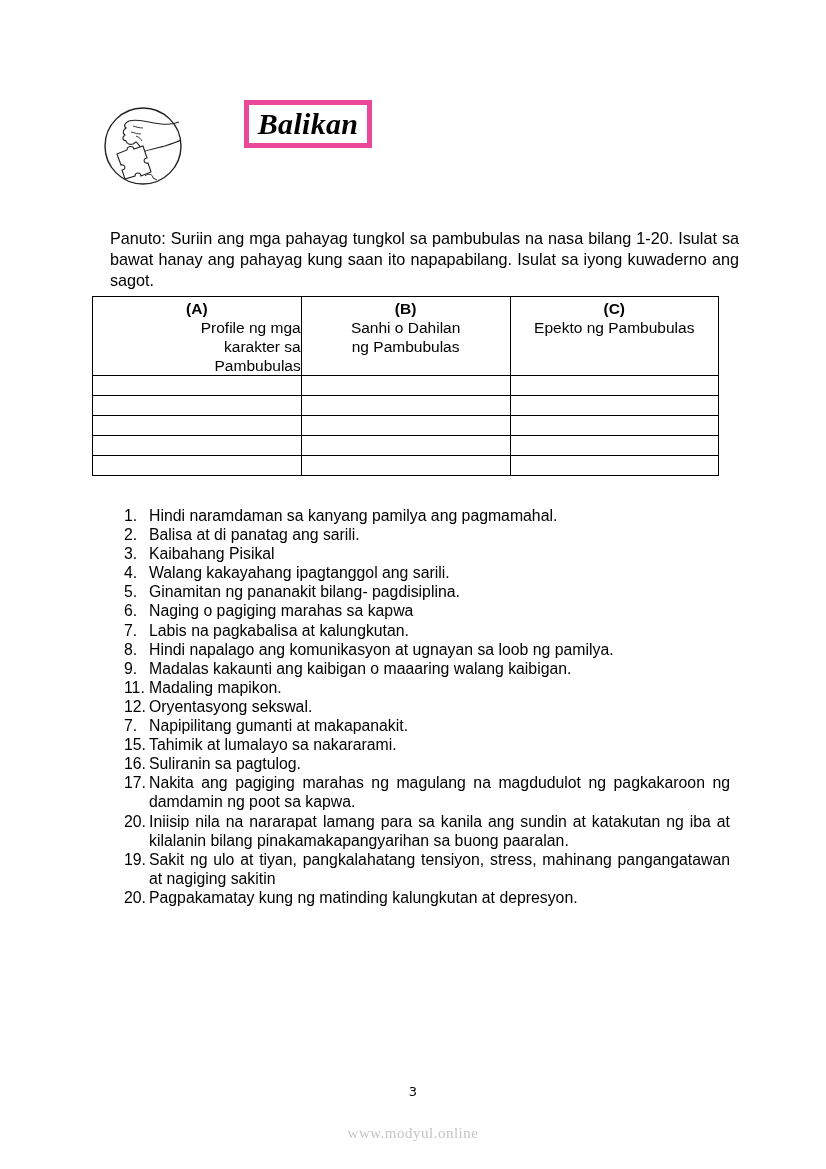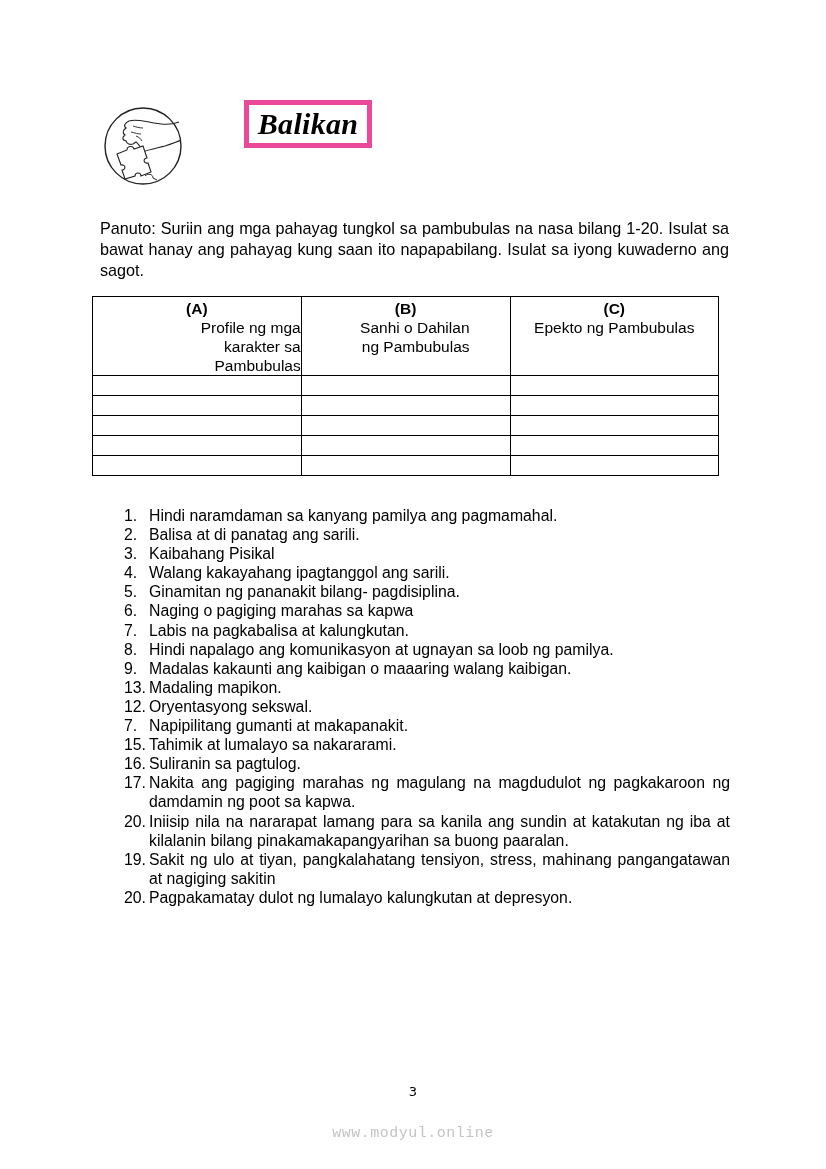--- a/index.html
+++ b/index.html
@@ -15,21 +15,21 @@
     table.answers th.col-a .txt { display: block; text-align: right; padding-left: 57px; }
     table.answers td { height: 19px; }
     table.answers col.c1 { width: 209px; }
     table.answers col.c2 { width: 209px; }
     table.answers col.c3 { width: 209px; }
     ol.items { position: absolute; left: 124px; top: 506px; width: 606px; margin: 0; padding: 0; list-style: none; font-size: 15.8px; line-height: 19.1px; }
     ol.items li { display: flex; }
     ol.items li .num { width: 25px; flex: 0 0 25px; white-space: nowrap; }
     ol.items li .txt { flex: 1; text-align: justify; }
     .page-number { position: absolute; left: 0; width: 826px; top: 1084px; text-align: center; font-size: 13px; font-family: "DejaVu Sans", sans-serif; }
-    .watermark { position: absolute; left: 0; width: 826px; top: 1125px; text-align: center; font-size: 15px; color: #c4c4c4; font-family: Liberation Mono, monospace; letter-spacing: 0.5px; }
+    .watermark { position: absolute; left: 0; width: 826px; top: 1125px; text-align: center; font-size: 15px; color: #c4c4c4; font-family: Liberation Serif, serif; letter-spacing: 0.5px; }
   </style>
 </head>
 <body>
 
 <div class="icon-circle">
   <svg width="80" height="80" viewBox="0 0 80 80" xmlns="http://www.w3.org/2000/svg">
     <circle cx="40" cy="40" r="38" fill="none" stroke="#222" stroke-width="1.4"></circle>
 
     <path d="M76 16 C66 20, 56 18, 46 16 C40 15, 32 13, 26 15 C22 17, 20 20, 23 22 C20 24, 19 27, 22 29 C19 31, 19 34, 23 35 C24 38, 27 39, 30 38 L33 36 C36 38, 38 42, 40 46 C44 44, 54 42, 62 40 C68 38, 74 36, 78 34" fill="none" stroke="#222" stroke-width="1.1"></path>
     <path d="M30 20 C33 21, 37 22, 40 22" fill="none" stroke="#222" stroke-width="0.9"></path>
@@ -38,37 +38,37 @@
 
     <path d="M14 48 L24 44 C24 40, 30 39, 31 43 L40 40 L44 52 C40 52, 40 58, 45 57 L48 66 L38 70 C38 66, 32 66, 32 70 L22 73 L19 64 C23 64, 23 58, 18 59 Z" fill="#fff" stroke="#222" stroke-width="1.1"></path>
     <path d="M42 70 C45 67, 50 68, 50 72 L54 74" fill="none" stroke="#222" stroke-width="1"></path>
   </svg>
 </div>
 
 <div class="title-box">
   <span>Balikan</span>
 </div>
 
-<p class="instructions" style="margin:0;">Panuto: Suriin ang mga pahayag tungkol sa pambubulas  na nasa bilang 1-20. Isulat sa bawat hanay ang pahayag kung saan ito napapabilang. Isulat sa iyong kuwaderno ang sagot.</p>
+<p class="instructions" style="margin:10px;">Panuto: Suriin ang mga pahayag tungkol sa pambubulas  na nasa bilang 1-20. Isulat sa bawat hanay ang pahayag kung saan ito napapabilang. Isulat sa iyong kuwaderno ang sagot.</p>
 
 <table class="answers">
   <colgroup>
       <col class="c1">
       <col class="c2">
       <col class="c3">
     </colgroup>
   <thead>
     <tr>
       <th class="col-a">
         <span class="lbl">(A)</span>
         <span class="txt">Profile ng mga karakter sa Pambubulas</span>
       </th>
       <th>
         <span class="lbl">(B)</span>
-        <span class="txt" style="display:block;padding:0 40px;text-align:right;">Sanhi o Dahilan ng Pambubulas</span>
+        <span class="txt" style="display:block;padding:0 40px;">Sanhi o Dahilan ng Pambubulas</span>
       </th>
       <th>
         <span class="lbl">(C)</span>
         <span class="txt">Epekto ng Pambubulas</span>
       </th>
     </tr>
   </thead>
   <tbody>
     <tr>
       <td></td>
@@ -129,21 +129,21 @@
     </li>
   <li>
       <span class="num">8.</span>
       <span class="txt">Hindi napalago ang komunikasyon at ugnayan sa loob ng pamilya.</span>
     </li>
   <li>
       <span class="num">9.</span>
       <span class="txt">Madalas kakaunti ang kaibigan o maaaring walang kaibigan.</span>
     </li>
   <li>
-      <span class="num">13.</span>
+      <span class="num">11.</span>
       <span class="txt">Madaling mapikon.</span>
     </li>
   <li>
       <span class="num">12.</span>
       <span class="txt">Oryentasyong sekswal.</span>
     </li>
   <li>
       <span class="num">7.</span>
       <span class="txt">Napipilitang gumanti at makapanakit.</span>
     </li>
@@ -162,18 +162,18 @@
   <li>
       <span class="num">20.</span>
       <span class="txt">Iniisip nila na nararapat lamang para sa kanila ang sundin at katakutan ng iba at kilalanin bilang pinakamakapangyarihan sa buong paaralan.</span>
     </li>
   <li>
       <span class="num">19.</span>
       <span class="txt">Sakit ng ulo at tiyan, pangkalahatang tensiyon, stress, mahinang pangangatawan at nagiging sakitin</span>
     </li>
   <li>
       <span class="num">20.</span>
-      <span class="txt">Pagpakamatay dulot ng lumalayo kalungkutan at depresyon.</span>
+      <span class="txt">Pagpakamatay kung ng matinding kalungkutan at depresyon.</span>
     </li>
 </ol>
 
 <div class="page-number">3</div>
 <div class="watermark">www.modyul.online</div>
 
 </body></html>

